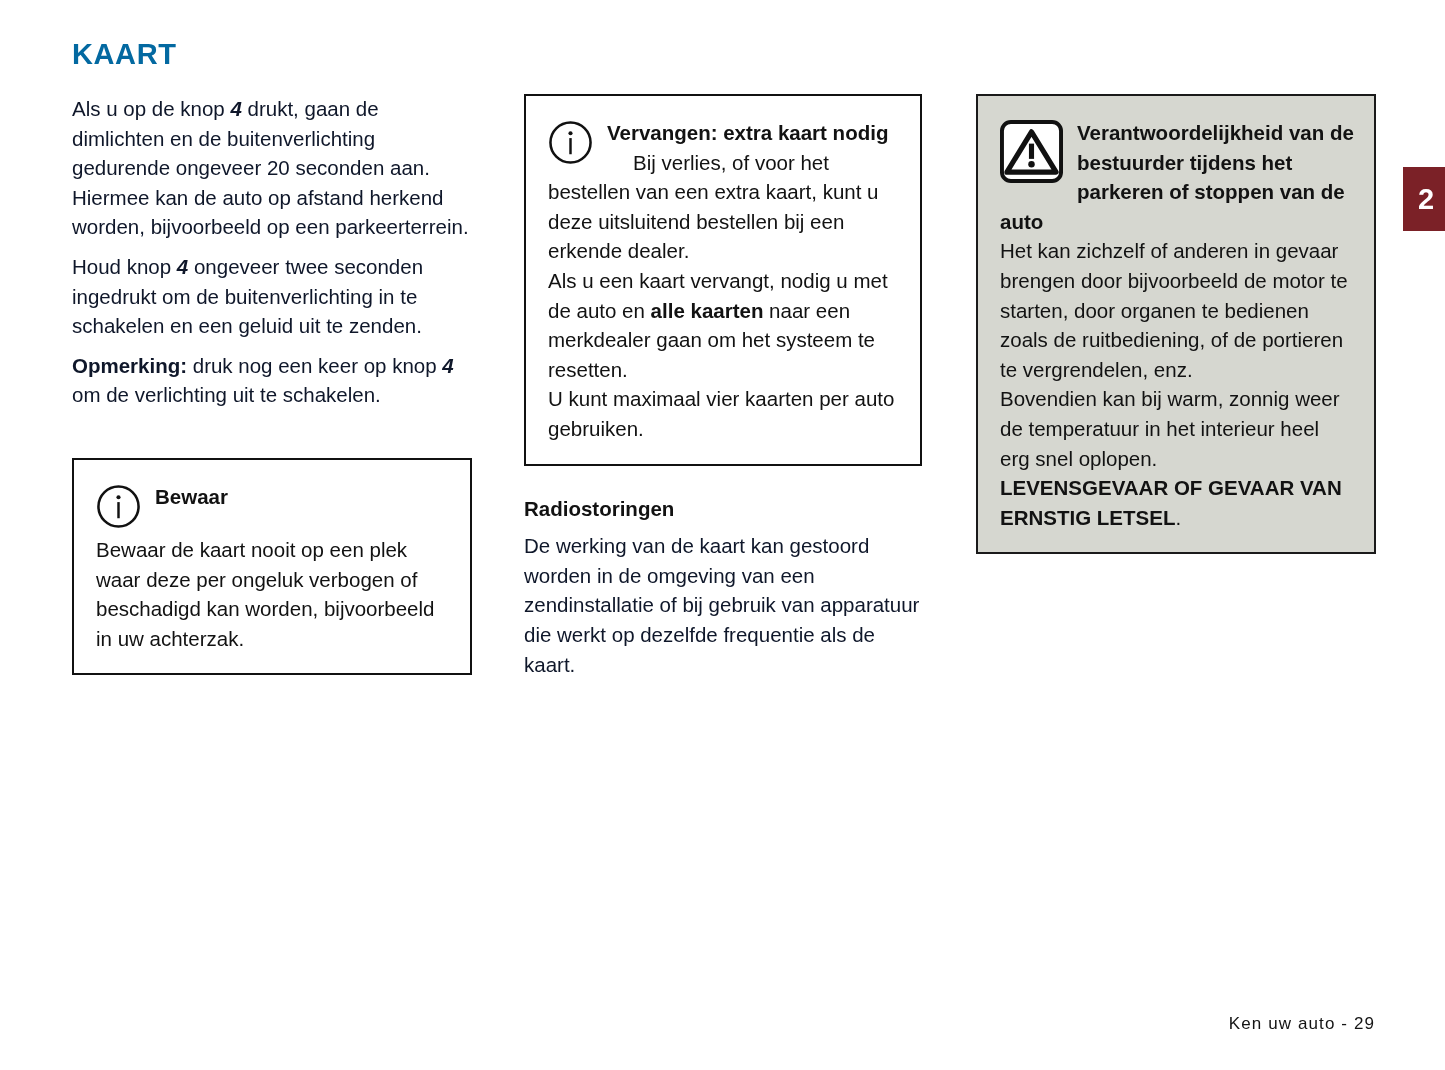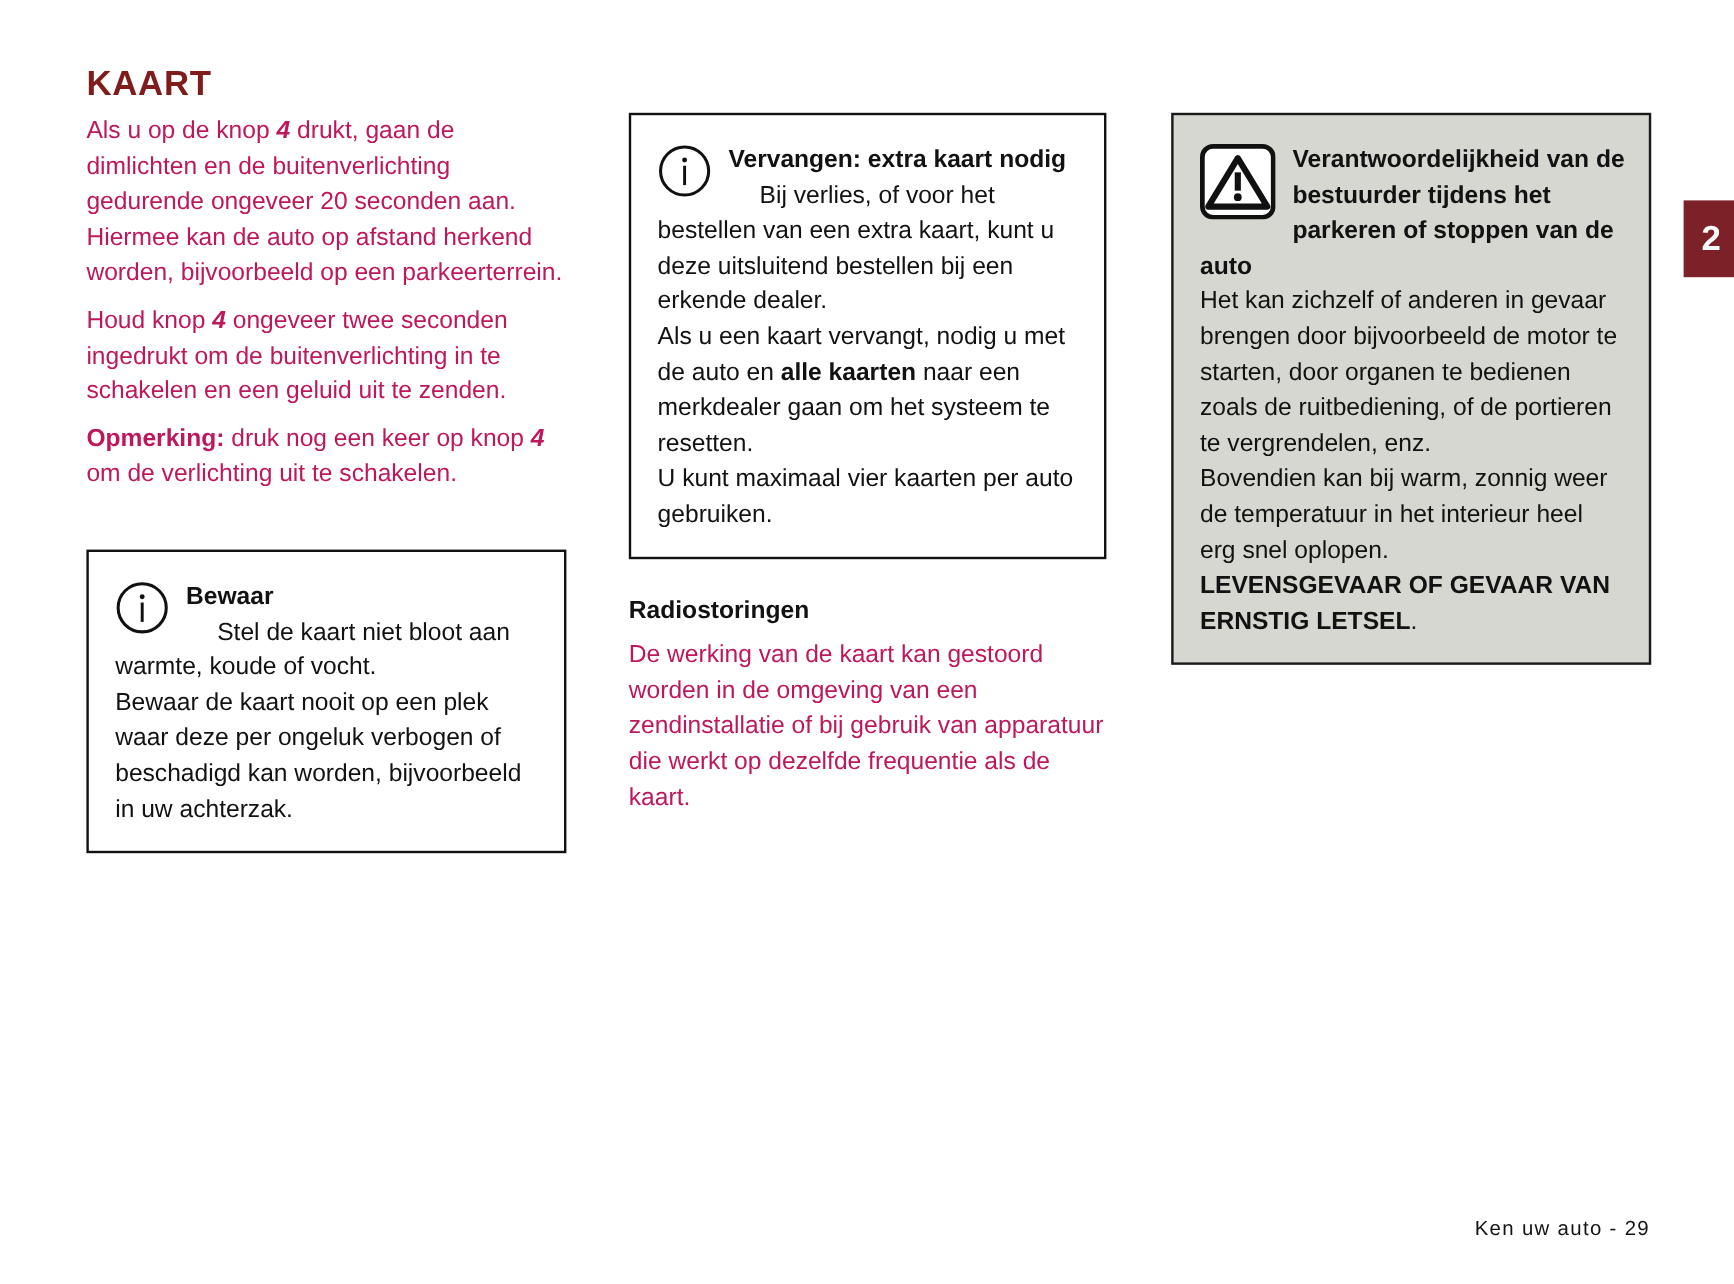--- a/index.html
+++ b/index.html
@@ -16,42 +16,42 @@
     width: 1445px;
     height: 1070px;
     background: #ffffff;
     overflow: hidden;
   }
 
   
   .page-title {
     position: absolute;
     left: 72px;
-    top: 54px;
+    top: 38px;
     font-size: 29px;
     font-weight: 700;
     letter-spacing: 0.6px;
-    color: #7f1d1d;
+    color: #0369a1;
   }
 
   
   .col {
     position: absolute;
     top: 94px;
   }
   .col-left  { left: 72px;  width: 400px; }
   .col-mid   { left: 524px; width: 398px; }
   .col-right { left: 976px; width: 400px; }
 
   
   .para {
     font-size: 20.5px;
     line-height: 29.6px;
     margin: 0 0 10px 0;
-    color: #be185d;
+    color: #0f172a;
   }
   .para:last-child { margin-bottom: 0; }
   .para b { font-weight: 700; }
   .para .num {
     font-weight: 700;
     font-style: italic;
   }
 
   
   .note-box {
@@ -153,21 +153,20 @@
 
     <div class="note-box">
       <span class="note-icon">
         <svg class="icon-info" viewBox="0 0 46 46" xmlns="http://www.w3.org/2000/svg">
           <circle cx="23" cy="23" r="20.5" fill="none" stroke="#111111" stroke-width="2.6"></circle>
           <circle cx="23" cy="13.6" r="2.1" fill="#111111"></circle>
           <rect x="21.75" y="18.5" width="2.5" height="16.5" fill="#111111"></rect>
         </svg>
       </span>
       <p class="note-title">Bewaar</p>
-      <p class="note-body indent-first">Stel de kaart niet bloot aan warmte, koude of vocht.</p>
       <div class="clearer"></div>
       <p class="note-body">Bewaar de kaart nooit op een plek waar deze per ongeluk verbogen of beschadigd kan worden, bijvoorbeeld in uw achterzak.</p>
     </div>
   </div>
 
   <div class="col col-mid">
 
     <div class="note-box">
       <span class="note-icon">
         <svg class="icon-info" viewBox="0 0 46 46" xmlns="http://www.w3.org/2000/svg">

